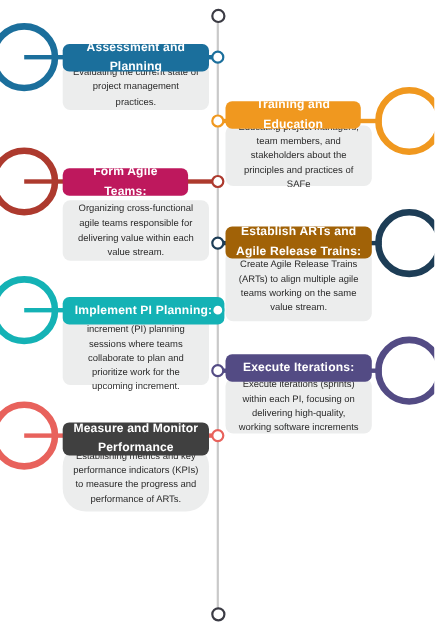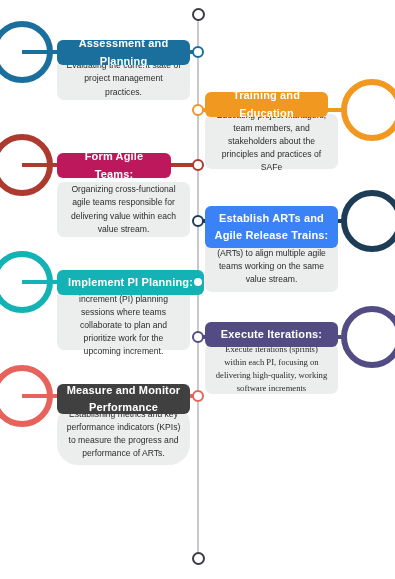--- a/index.html
+++ b/index.html
@@ -140,38 +140,38 @@
     <div class="rail" style="left:22px; top:163px; width:176px; background:#ad3a2e;"></div>
     <div class="node" style="top:159px; border-color:#ad3a2e;"></div>
     <div class="pill" style="left:57px; top:131px; width:114px; height:25px; background:#be185d;">Form Agile Teams:</div>
     <div class="desc" style="left:57px; top:182px; width:133px; height:55px;">Organizing cross-functional agile teams responsible for delivering value within each value stream.</div>
   </div>
 
   <div class="group">
     <div class="ring" style="left:341px; top:190px; border-color:#1d3d56;"></div>
     <div class="rail" style="left:197px; top:219px; width:150px; background:#1d3d56;"></div>
     <div class="node" style="top:215px; border-color:#1d3d56;"></div>
-    <div class="pill" style="left:205px; top:184px; width:133px; height:42px; background:#3b82f6;">Establish ARTs and Agile Release Trains:</div>
+    <div class="pill" style="left:205px; top:184px; width:133px; height:29px; background:#a16207;">Establish ARTs and Agile Release Trains:</div>
     <div class="desc" style="left:205px; top:228px; width:133px; height:64px;">Create Agile Release Trains (ARTs) to align multiple agile teams working on the same value stream.</div>
   </div>
 
   <div class="group">
     <div class="ring" style="left:-9px; top:251px; border-color:#14b2b5;"></div>
     <div class="rail" style="left:22px; top:280px; width:176px; background:#14b2b5;"></div>
     <div class="node" style="top:276px; border-color:#14b2b5;"></div>
     <div class="pill" style="left:57px; top:248px; width:147px; height:25px; background:#14b2b5;">Implement PI Planning:</div>
     <div class="desc" style="left:57px; top:288px; width:133px; height:62px;">Conducing program increment (PI) planning sessions where teams collaborate to plan and prioritize work for the upcoming increment.</div>
   </div>
 
   <div class="group">
     <div class="ring" style="left:341px; top:306px; border-color:#534b84;"></div>
     <div class="rail" style="left:197px; top:335px; width:150px; background:#534b84;"></div>
     <div class="node" style="top:331px; border-color:#534b84;"></div>
     <div class="pill" style="left:205px; top:300px; width:133px; height:25px; background:#534b84;">Execute Iterations:</div>
-    <div class="desc" style="left:205px; top:344px; width:133px; height:50px;font-family:Liberation Serif, serif;">Execute iterations (sprints) within each PI, focusing on delivering high-quality, working software increments</div>
+    <div class="desc" style="left:205px; top:344px; width:133px; height:50px;">Execute iterations (sprints) within each PI, focusing on delivering high-quality, working software increments</div>
   </div>
 
   <div class="group">
     <div class="ring" style="left:-9px; top:365px; border-color:#e8625c;"></div>
     <div class="rail" style="left:22px; top:394px; width:176px; background:#e8625c;"></div>
     <div class="node" style="top:390px; border-color:#e8625c;"></div>
     <div class="pill" style="left:57px; top:362px; width:133px; height:30px; background:#404040;">Measure and Monitor Performance</div>
     <div class="desc" style="left:57px; top:403px; width:133px; height:62px;border-radius:21px;">Establishing metrics and key performance indicators (KPIs) to measure the progress and performance of ARTs.</div>
   </div>
 

